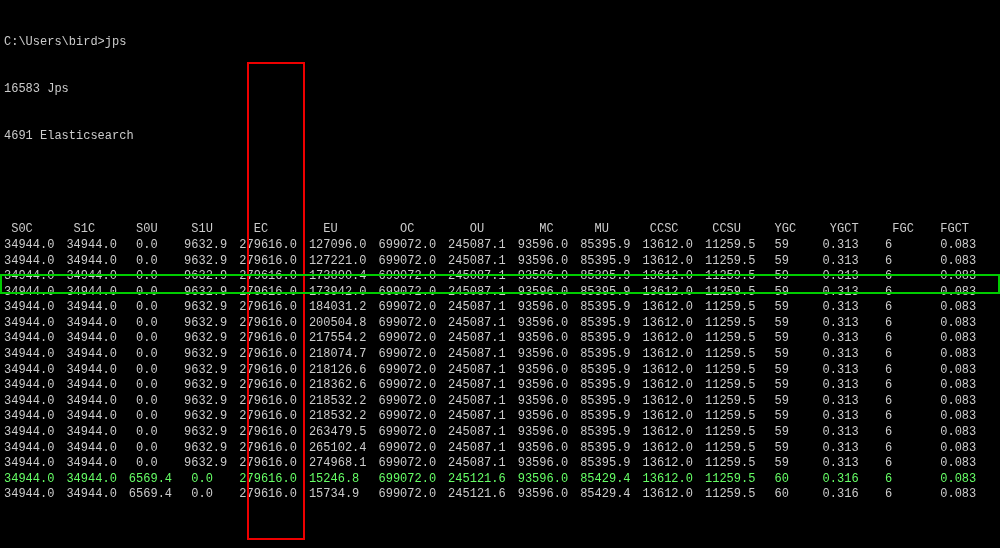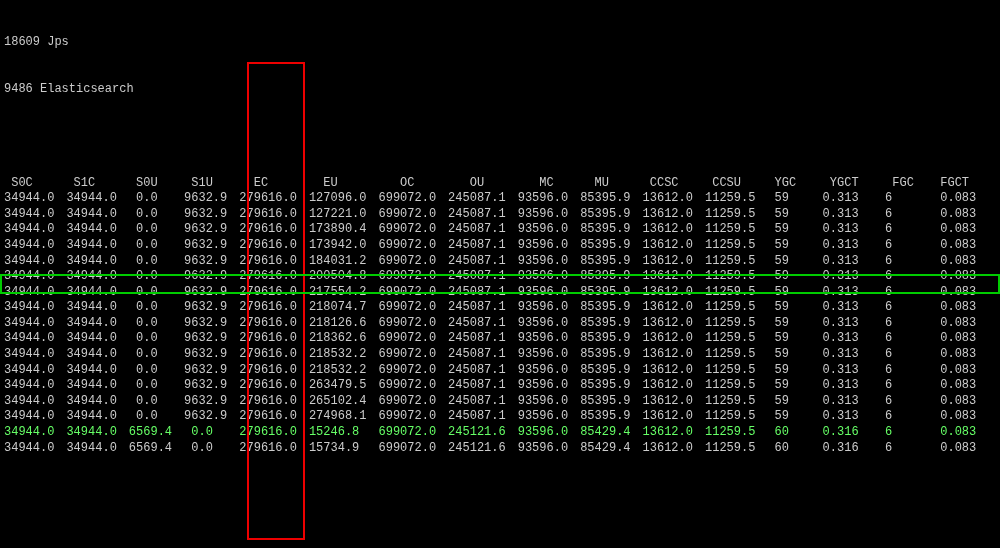--- a/index.html
+++ b/index.html
@@ -50,22 +50,23 @@
     left: 0px;
     top: 274px;
     width: 996px;
     height: 16px;
   }
 </style>
 </head>
 <body>
 
 <div class="terminal">
-  <span class="line">18609 Jps</span>
-  <span class="line">9486 Elasticsearch</span>
+  <span class="line"><span>C:\Users\bird&gt;</span><span>jps</span></span>
+  <span class="line">16583 Jps</span>
+  <span class="line">4691 Elasticsearch</span>
   <span class="line"></span>
 
   <table id="gc-table">
     <thead><tr id="hdr-row"><th class="pad-r"> S0C   </th><th class="pad-r"> S1C   </th><th class="pad-r"> S0U  </th><th class="pad-r"> S1U  </th><th class="pad-r">  EC    </th><th class="pad-r">  EU    </th><th class="pad-r">   OC   </th><th class="pad-r">   OU   </th><th class="pad-r">   MC  </th><th class="pad-r">  MU  </th><th class="pad-r"> CCSC  </th><th class="pad-r"> CCSU  </th><th class="pad-r"> YGC</th><th class="pad-r">   YGCT</th><th class="pad-r">   FGC</th><th class="pad-r">  FGCT</th><th class="pad-r">   GCT</th></tr></thead>
     <tbody id="tbody"><tr><td class="pad-r num">34944.0</td><td class="pad-r num">34944.0</td><td class="pad-r num"> 0.0 </td><td class="pad-r num">9632.9</td><td class="pad-r num">279616.0</td><td class="pad-r num">127096.0</td><td class="pad-r num">699072.0</td><td class="pad-r num">245087.1</td><td class="pad-r num">93596.0</td><td class="pad-r num">85395.9</td><td class="pad-r num">13612.0</td><td class="pad-r num">11259.5</td><td class="pad-r num"> 59</td><td class="pad-r num">  0.313</td><td class="pad-r num">  6</td><td class="pad-r num">  0.083</td><td class="pad-r num">  0.396</td></tr><tr><td class="pad-r num">34944.0</td><td class="pad-r num">34944.0</td><td class="pad-r num"> 0.0 </td><td class="pad-r num">9632.9</td><td class="pad-r num">279616.0</td><td class="pad-r num">127221.0</td><td class="pad-r num">699072.0</td><td class="pad-r num">245087.1</td><td class="pad-r num">93596.0</td><td class="pad-r num">85395.9</td><td class="pad-r num">13612.0</td><td class="pad-r num">11259.5</td><td class="pad-r num"> 59</td><td class="pad-r num">  0.313</td><td class="pad-r num">  6</td><td class="pad-r num">  0.083</td><td class="pad-r num">  0.396</td></tr><tr><td class="pad-r num">34944.0</td><td class="pad-r num">34944.0</td><td class="pad-r num"> 0.0 </td><td class="pad-r num">9632.9</td><td class="pad-r num">279616.0</td><td class="pad-r num">173890.4</td><td class="pad-r num">699072.0</td><td class="pad-r num">245087.1</td><td class="pad-r num">93596.0</td><td class="pad-r num">85395.9</td><td class="pad-r num">13612.0</td><td class="pad-r num">11259.5</td><td class="pad-r num"> 59</td><td class="pad-r num">  0.313</td><td class="pad-r num">  6</td><td class="pad-r num">  0.083</td><td class="pad-r num">  0.396</td></tr><tr><td class="pad-r num">34944.0</td><td class="pad-r num">34944.0</td><td class="pad-r num"> 0.0 </td><td class="pad-r num">9632.9</td><td class="pad-r num">279616.0</td><td class="pad-r num">173942.0</td><td class="pad-r num">699072.0</td><td class="pad-r num">245087.1</td><td class="pad-r num">93596.0</td><td class="pad-r num">85395.9</td><td class="pad-r num">13612.0</td><td class="pad-r num">11259.5</td><td class="pad-r num"> 59</td><td class="pad-r num">  0.313</td><td class="pad-r num">  6</td><td class="pad-r num">  0.083</td><td class="pad-r num">  0.396</td></tr><tr><td class="pad-r num">34944.0</td><td class="pad-r num">34944.0</td><td class="pad-r num"> 0.0 </td><td class="pad-r num">9632.9</td><td class="pad-r num">279616.0</td><td class="pad-r num">184031.2</td><td class="pad-r num">699072.0</td><td class="pad-r num">245087.1</td><td class="pad-r num">93596.0</td><td class="pad-r num">85395.9</td><td class="pad-r num">13612.0</td><td class="pad-r num">11259.5</td><td class="pad-r num"> 59</td><td class="pad-r num">  0.313</td><td class="pad-r num">  6</td><td class="pad-r num">  0.083</td><td class="pad-r num">  0.396</td></tr><tr><td class="pad-r num">34944.0</td><td class="pad-r num">34944.0</td><td class="pad-r num"> 0.0 </td><td class="pad-r num">9632.9</td><td class="pad-r num">279616.0</td><td class="pad-r num">200504.8</td><td class="pad-r num">699072.0</td><td class="pad-r num">245087.1</td><td class="pad-r num">93596.0</td><td class="pad-r num">85395.9</td><td class="pad-r num">13612.0</td><td class="pad-r num">11259.5</td><td class="pad-r num"> 59</td><td class="pad-r num">  0.313</td><td class="pad-r num">  6</td><td class="pad-r num">  0.083</td><td class="pad-r num">  0.396</td></tr><tr><td class="pad-r num">34944.0</td><td class="pad-r num">34944.0</td><td class="pad-r num"> 0.0 </td><td class="pad-r num">9632.9</td><td class="pad-r num">279616.0</td><td class="pad-r num">217554.2</td><td class="pad-r num">699072.0</td><td class="pad-r num">245087.1</td><td class="pad-r num">93596.0</td><td class="pad-r num">85395.9</td><td class="pad-r num">13612.0</td><td class="pad-r num">11259.5</td><td class="pad-r num"> 59</td><td class="pad-r num">  0.313</td><td class="pad-r num">  6</td><td class="pad-r num">  0.083</td><td class="pad-r num">  0.396</td></tr><tr><td class="pad-r num">34944.0</td><td class="pad-r num">34944.0</td><td class="pad-r num"> 0.0 </td><td class="pad-r num">9632.9</td><td class="pad-r num">279616.0</td><td class="pad-r num">218074.7</td><td class="pad-r num">699072.0</td><td class="pad-r num">245087.1</td><td class="pad-r num">93596.0</td><td class="pad-r num">85395.9</td><td class="pad-r num">13612.0</td><td class="pad-r num">11259.5</td><td class="pad-r num"> 59</td><td class="pad-r num">  0.313</td><td class="pad-r num">  6</td><td class="pad-r num">  0.083</td><td class="pad-r num">  0.396</td></tr><tr><td class="pad-r num">34944.0</td><td class="pad-r num">34944.0</td><td class="pad-r num"> 0.0 </td><td class="pad-r num">9632.9</td><td class="pad-r num">279616.0</td><td class="pad-r num">218126.6</td><td class="pad-r num">699072.0</td><td class="pad-r num">245087.1</td><td class="pad-r num">93596.0</td><td class="pad-r num">85395.9</td><td class="pad-r num">13612.0</td><td class="pad-r num">11259.5</td><td class="pad-r num"> 59</td><td class="pad-r num">  0.313</td><td class="pad-r num">  6</td><td class="pad-r num">  0.083</td><td class="pad-r num">  0.396</td></tr><tr><td class="pad-r num">34944.0</td><td class="pad-r num">34944.0</td><td class="pad-r num"> 0.0 </td><td class="pad-r num">9632.9</td><td class="pad-r num">279616.0</td><td class="pad-r num">218362.6</td><td class="pad-r num">699072.0</td><td class="pad-r num">245087.1</td><td class="pad-r num">93596.0</td><td class="pad-r num">85395.9</td><td class="pad-r num">13612.0</td><td class="pad-r num">11259.5</td><td class="pad-r num"> 59</td><td class="pad-r num">  0.313</td><td class="pad-r num">  6</td><td class="pad-r num">  0.083</td><td class="pad-r num">  0.396</td></tr><tr><td class="pad-r num">34944.0</td><td class="pad-r num">34944.0</td><td class="pad-r num"> 0.0 </td><td class="pad-r num">9632.9</td><td class="pad-r num">279616.0</td><td class="pad-r num">218532.2</td><td class="pad-r num">699072.0</td><td class="pad-r num">245087.1</td><td class="pad-r num">93596.0</td><td class="pad-r num">85395.9</td><td class="pad-r num">13612.0</td><td class="pad-r num">11259.5</td><td class="pad-r num"> 59</td><td class="pad-r num">  0.313</td><td class="pad-r num">  6</td><td class="pad-r num">  0.083</td><td class="pad-r num">  0.396</td></tr><tr><td class="pad-r num">34944.0</td><td class="pad-r num">34944.0</td><td class="pad-r num"> 0.0 </td><td class="pad-r num">9632.9</td><td class="pad-r num">279616.0</td><td class="pad-r num">218532.2</td><td class="pad-r num">699072.0</td><td class="pad-r num">245087.1</td><td class="pad-r num">93596.0</td><td class="pad-r num">85395.9</td><td class="pad-r num">13612.0</td><td class="pad-r num">11259.5</td><td class="pad-r num"> 59</td><td class="pad-r num">  0.313</td><td class="pad-r num">  6</td><td class="pad-r num">  0.083</td><td class="pad-r num">  0.396</td></tr><tr><td class="pad-r num">34944.0</td><td class="pad-r num">34944.0</td><td class="pad-r num"> 0.0 </td><td class="pad-r num">9632.9</td><td class="pad-r num">279616.0</td><td class="pad-r num">263479.5</td><td class="pad-r num">699072.0</td><td class="pad-r num">245087.1</td><td class="pad-r num">93596.0</td><td class="pad-r num">85395.9</td><td class="pad-r num">13612.0</td><td class="pad-r num">11259.5</td><td class="pad-r num"> 59</td><td class="pad-r num">  0.313</td><td class="pad-r num">  6</td><td class="pad-r num">  0.083</td><td class="pad-r num">  0.396</td></tr><tr><td class="pad-r num">34944.0</td><td class="pad-r num">34944.0</td><td class="pad-r num"> 0.0 </td><td class="pad-r num">9632.9</td><td class="pad-r num">279616.0</td><td class="pad-r num">265102.4</td><td class="pad-r num">699072.0</td><td class="pad-r num">245087.1</td><td class="pad-r num">93596.0</td><td class="pad-r num">85395.9</td><td class="pad-r num">13612.0</td><td class="pad-r num">11259.5</td><td class="pad-r num"> 59</td><td class="pad-r num">  0.313</td><td class="pad-r num">  6</td><td class="pad-r num">  0.083</td><td class="pad-r num">  0.396</td></tr><tr><td class="pad-r num">34944.0</td><td class="pad-r num">34944.0</td><td class="pad-r num"> 0.0 </td><td class="pad-r num">9632.9</td><td class="pad-r num">279616.0</td><td class="pad-r num">274968.1</td><td class="pad-r num">699072.0</td><td class="pad-r num">245087.1</td><td class="pad-r num">93596.0</td><td class="pad-r num">85395.9</td><td class="pad-r num">13612.0</td><td class="pad-r num">11259.5</td><td class="pad-r num"> 59</td><td class="pad-r num">  0.313</td><td class="pad-r num">  6</td><td class="pad-r num">  0.083</td><td class="pad-r num">  0.396</td></tr><tr class="highlight-green"><td class="pad-r num">34944.0</td><td class="pad-r num">34944.0</td><td class="pad-r num">6569.4</td><td class="pad-r num"> 0.0 </td><td class="pad-r num">279616.0</td><td class="pad-r num">15246.8 </td><td class="pad-r num">699072.0</td><td class="pad-r num">245121.6</td><td class="pad-r num">93596.0</td><td class="pad-r num">85429.4</td><td class="pad-r num">13612.0</td><td class="pad-r num">11259.5</td><td class="pad-r num"> 60</td><td class="pad-r num">  0.316</td><td class="pad-r num">  6</td><td class="pad-r num">  0.083</td><td class="pad-r num">  0.398</td></tr><tr><td class="pad-r num">34944.0</td><td class="pad-r num">34944.0</td><td class="pad-r num">6569.4</td><td class="pad-r num"> 0.0 </td><td class="pad-r num">279616.0</td><td class="pad-r num">15734.9 </td><td class="pad-r num">699072.0</td><td class="pad-r num">245121.6</td><td class="pad-r num">93596.0</td><td class="pad-r num">85429.4</td><td class="pad-r num">13612.0</td><td class="pad-r num">11259.5</td><td class="pad-r num"> 60</td><td class="pad-r num">  0.316</td><td class="pad-r num">  6</td><td class="pad-r num">  0.083</td><td class="pad-r num">  0.398</td></tr></tbody>
   </table>
 
   <div class="overlay red-box"></div>
   <div class="overlay green-box"></div>
 </div>

